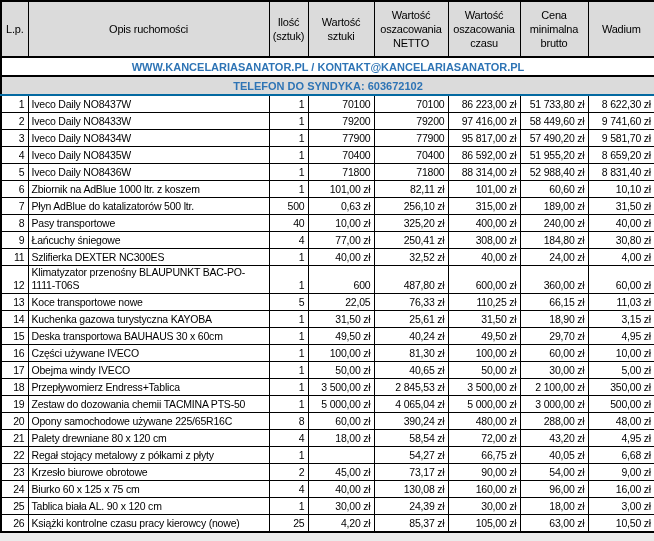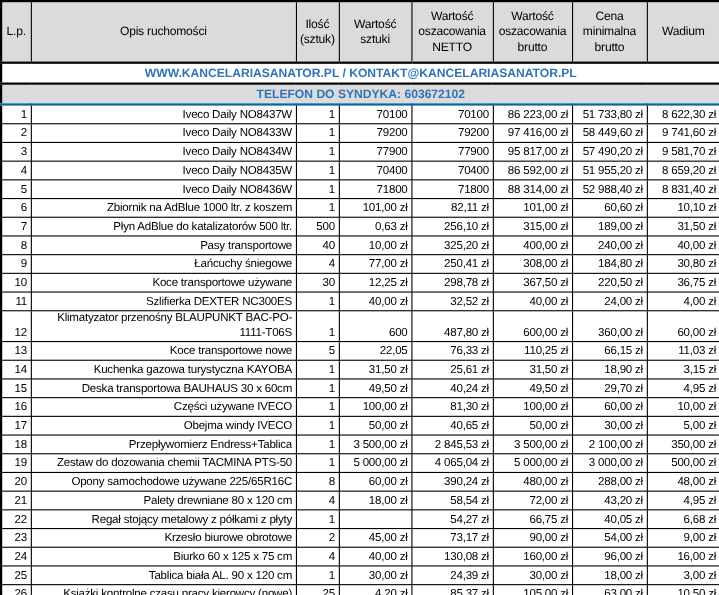--- a/index.html
+++ b/index.html
@@ -64,21 +64,21 @@
   tbody.rows td {
     border: 1px solid #000;
     font-size: 10.5px;
     letter-spacing: -0.2px;
     height: 15px;
     padding: 0 3px 1px 3px;
     vertical-align: bottom;
     line-height: 1.25;
     overflow: hidden;
   }
-  td.desc { text-align: right; word-wrap: break-word; }
+  td.desc { text-align: left; word-wrap: break-word; }
   td.num  { text-align: right; white-space: nowrap; }
 </style>
 </head>
 <body>
 
 <div class="sheet">
   <table class="inv">
     <colgroup>
       <col class="c-lp">
         <col class="c-desc">
@@ -90,21 +90,21 @@
         <col class="c-wadium">
     </colgroup>
 
     <thead>
       <tr>
         <th>L.p.</th>
         <th>Opis ruchomości</th>
         <th>Ilość (sztuk)</th>
         <th>Wartość sztuki</th>
         <th>Wartość oszacowania NETTO</th>
-        <th>Wartość oszacowania brutto</th>
+        <th>Wartość oszacowania czasu</th>
         <th>Cena minimalna brutto</th>
         <th>Wadium</th>
       </tr>
     </thead>
 
     <tbody>
       <tr class="info-row www">
         <td colspan="8" style="color:#2E74B5;">WWW.KANCELARIASANATOR.PL / KONTAKT@KANCELARIASANATOR.PL</td>
       </tr>
       <tr class="info-row phone">
@@ -197,30 +197,20 @@
     <td class="num">9</td>
     <td class="desc">Łańcuchy śniegowe</td>
     <td class="num">4</td>
     <td class="num">77,00 zł</td>
     <td class="num">250,41 zł</td>
     <td class="num">308,00 zł</td>
     <td class="num">184,80 zł</td>
     <td class="num">30,80 zł</td>
   </tr>
         <tr>
-    <td class="num">10</td>
-    <td class="desc">Koce transportowe używane</td>
-    <td class="num">30</td>
-    <td class="num">12,25 zł</td>
-    <td class="num">298,78 zł</td>
-    <td class="num">367,50 zł</td>
-    <td class="num">220,50 zł</td>
-    <td class="num">36,75 zł</td>
-  </tr>
-        <tr>
     <td class="num">11</td>
     <td class="desc">Szlifierka DEXTER NC300ES</td>
     <td class="num">1</td>
     <td class="num">40,00 zł</td>
     <td class="num">32,52 zł</td>
     <td class="num">40,00 zł</td>
     <td class="num">24,00 zł</td>
     <td class="num">4,00 zł</td>
   </tr>
         <tr>

